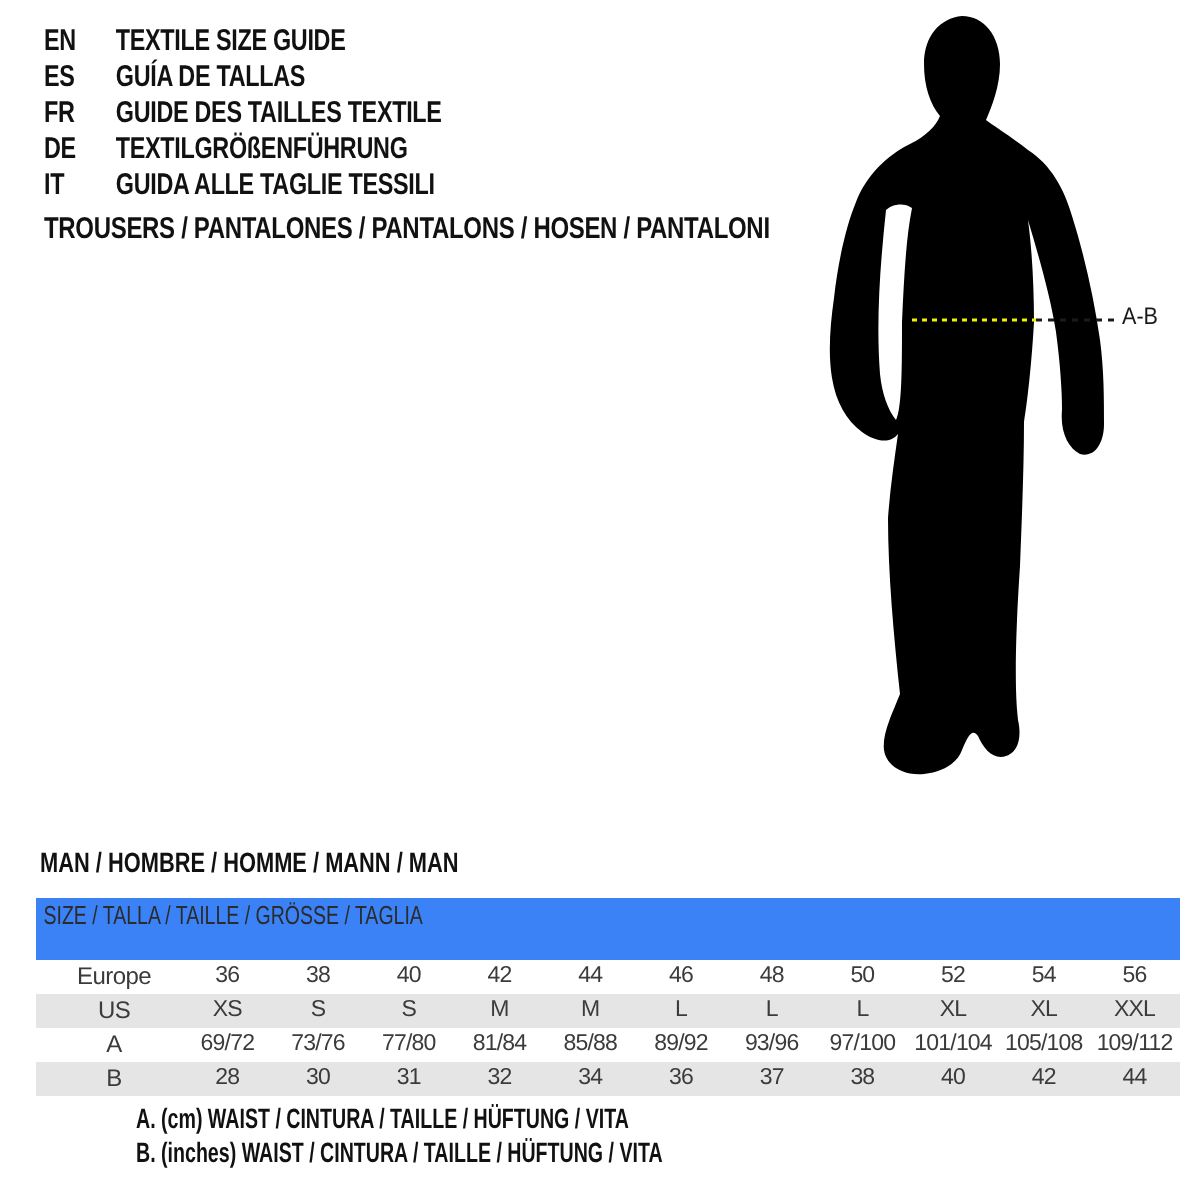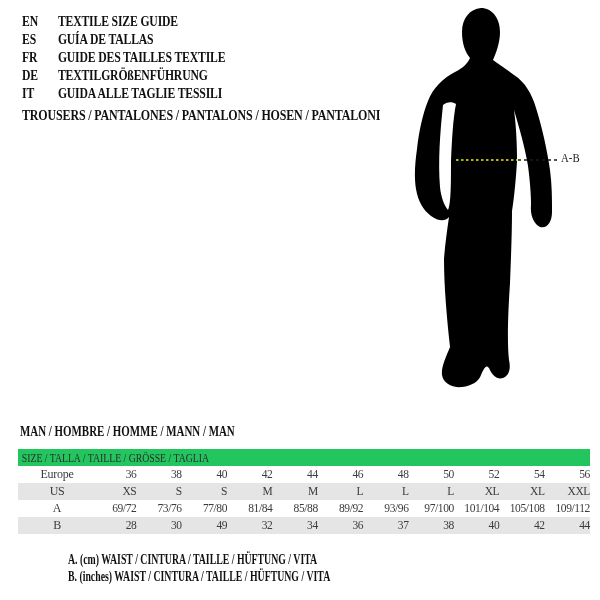--- a/index.html
+++ b/index.html
@@ -1,44 +1,44 @@
 <!DOCTYPE html>
 <html><head>
 <meta charset="utf-8">
 <style>
   html,body{margin:0;padding:0;background:#fff;}
   .page{
     position:relative;width:600px;height:600px;background:#ffffff;
-    font-family:Liberation Serif, serif;color:#111;overflow:hidden;
+    font-family:Liberation Sans, sans-serif;color:#111;overflow:hidden;
   }
   
   .lang-block{position:absolute;left:22px;top:12px;}
   .lang-row{display:flex;height:18px;line-height:18px;font-size:15px;font-weight:700;
     transform:scaleX(0.78);transform-origin:0 0;white-space:nowrap;letter-spacing:-0.2px;}
   .lang-code{width:46px;flex:0 0 46px;}
   
   .category-title{position:absolute;left:22px;top:106px;font-size:15px;font-weight:700;
     line-height:18px;transform:scaleX(0.80);transform-origin:0 0;white-space:nowrap;letter-spacing:-0.2px;}
   
   .figure-svg{position:absolute;left:395px;top:5px;width:205px;height:395px;}
   .ab-label{position:absolute;left:561px;top:151px;font-size:12px;line-height:14px;
     font-weight:400;color:#1a1a1a;transform:scaleX(0.9);transform-origin:0 0;}
   
   .man-title{position:absolute;left:20px;top:423px;font-size:14px;font-weight:700;
     line-height:17px;transform:scaleX(0.78);transform-origin:0 0;white-space:nowrap;}
   
   .size-table{position:absolute;left:18px;top:449px;width:572px;font-size:11.5px;color:#3b3b3b;}
-  .tbl-header{height:17px;line-height:17px;background:#22c55e;color:#2b2b2b;}
+  .tbl-header{height:31px;line-height:17px;background:#3b82f6;color:#2b2b2b;}
   .tbl-header span{display:inline-block;padding-left:5px;font-size:13px;font-weight:400;
     transform:scaleX(0.75);transform-origin:0 0;white-space:nowrap;}
   .tbl-row{display:flex;height:17px;line-height:17px;}
   .tbl-row.alt{background:#e5e5e5;}
   .row-label{flex:0 0 73px;width:73px;text-align:center;padding-left:5px;box-sizing:border-box;
     font-size:12px;letter-spacing:-0.3px;}
-  .cell{flex:1 1 0;text-align:right;letter-spacing:-0.4px;white-space:nowrap;}
+  .cell{flex:1 1 0;text-align:center;letter-spacing:-0.4px;white-space:nowrap;}
   
   .notes{position:absolute;left:20px;top:551px;margin-left:48px;}
   .note-line{height:17px;line-height:17px;font-size:14px;font-weight:700;
     transform:scaleX(0.70);transform-origin:0 0;white-space:nowrap;}
 </style>
 </head>
 <body>
 
 <div class="page">
 
@@ -163,21 +163,21 @@
       <span class="cell">97/100</span>
       <span class="cell">101/104</span>
       <span class="cell">105/108</span>
       <span class="cell">109/112</span>
     </div>
 
     <div class="tbl-row alt">
       <span class="row-label">B</span>
       <span class="cell">28</span>
       <span class="cell">30</span>
-      <span class="cell">49</span>
+      <span class="cell">31</span>
       <span class="cell">32</span>
       <span class="cell">34</span>
       <span class="cell">36</span>
       <span class="cell">37</span>
       <span class="cell">38</span>
       <span class="cell">40</span>
       <span class="cell">42</span>
       <span class="cell">44</span>
     </div>
   </div>

